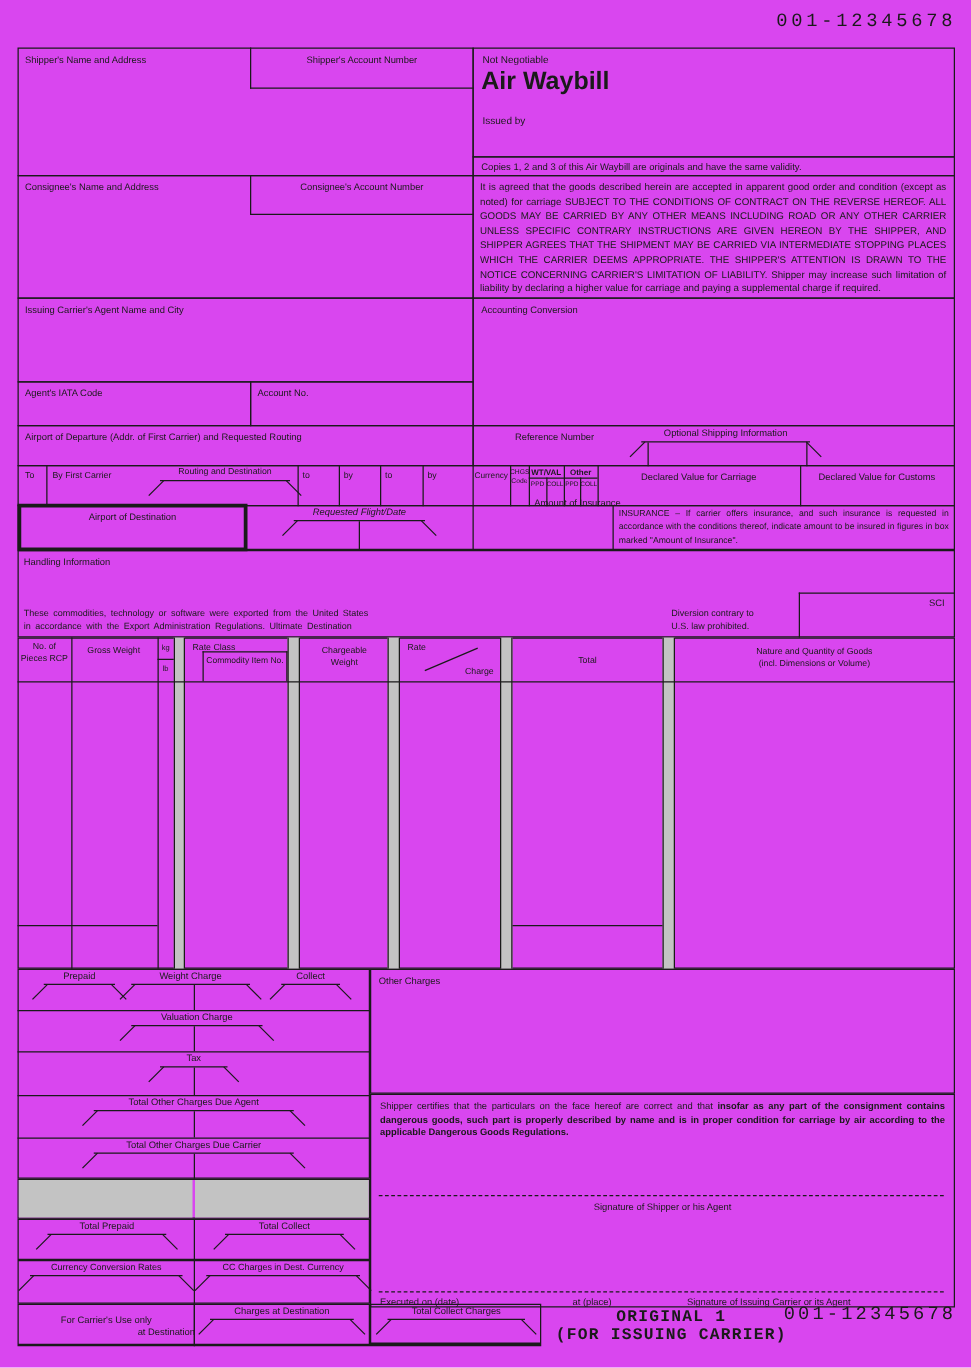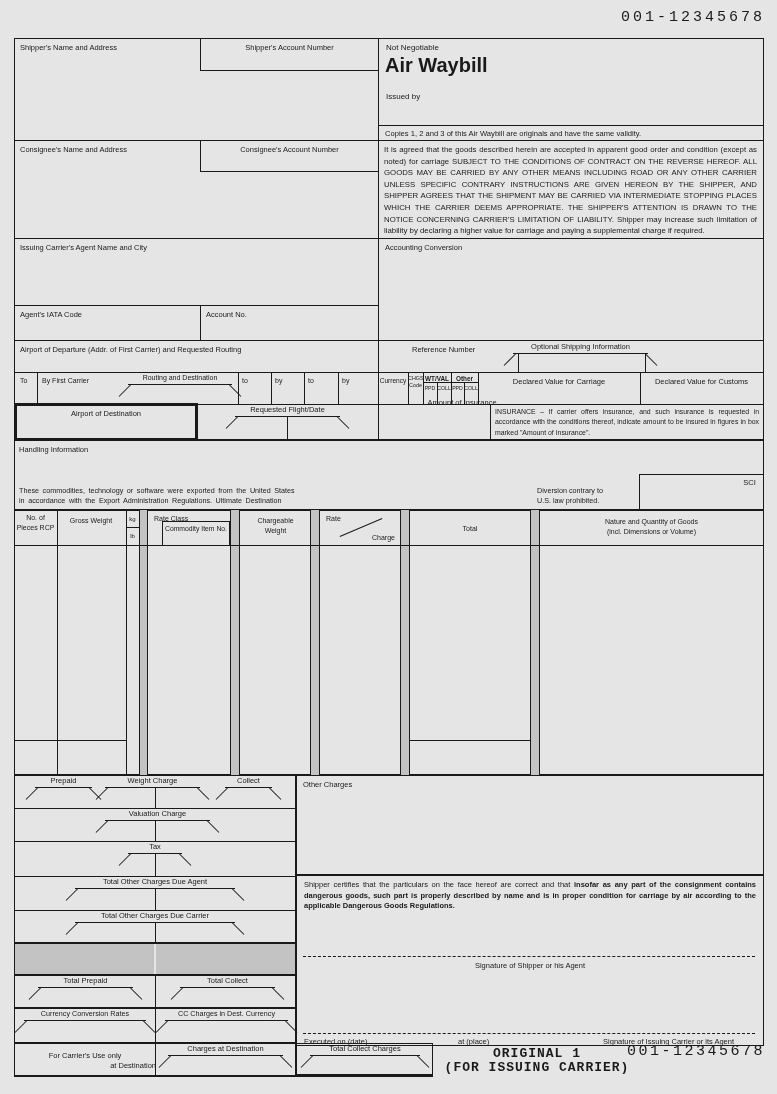--- a/index.html
+++ b/index.html
@@ -1,17 +1,17 @@
 <!DOCTYPE html>
 <html style="--ink: #1a1a1a; --gray: #c3c3c3;"><head>
 <meta charset="utf-8">
 <style>
   :root { --ink:#1a1a1a; --gray:#c3c3c3; }
   html,body { margin:0; padding:0; background:#fff; }
-  #form { position:relative; width:777px; height:1094px; background:#e5e5e5;
+  #form { position:relative; width:777px; height:1094px; background:#d946ef;
           font-family:"Liberation Sans","DejaVu Sans",sans-serif; color:var(--ink); overflow:hidden; }
   .box  { position:absolute; box-sizing:border-box; border:1px solid var(--ink); background:transparent; }
   .lbl  { position:absolute; font-size:7.5px; line-height:9px; white-space:nowrap; }
   .wrap { white-space:normal; }
   .ctr  { text-align:center; }
   .vl   { position:absolute; width:1px; background:var(--ink); }
   .hl   { position:absolute; height:1px; background:var(--ink); }
   .gray { position:absolute; background:var(--gray); border-left:1px solid var(--ink); border-right:1px solid var(--ink); box-sizing:border-box; }
   .grayc{ position:absolute; background:var(--gray); }
   .trap { position:absolute; height:13px; box-sizing:border-box; border-bottom:1px solid var(--ink);
@@ -116,21 +116,21 @@
   <div class="lbl ctr" style="left:451px;top:384px;width:13px;font-size:5.2px;">PPD</div>
   <div class="lbl ctr" style="left:464px;top:384px;width:14px;font-size:5.2px;">COLL</div>
   <div class="lbl ctr" style="left:478px;top:377px;width:162px;">Declared Value for Carriage</div>
   <div class="field" style="left:480px;top:388px;width:158px;height:15px;"></div>
   <div class="lbl ctr" style="left:640px;top:377px;width:123px;">Declared Value for Customs</div>
   <div class="field" style="left:642px;top:388px;width:119px;height:15px;"></div>
 
   <div class="box" style="left:14px;top:404px;width:750px;height:36px;"></div>
   <div class="box" style="left:14px;top:403px;width:184px;height:38px;border-width:3px;"></div>
   <div class="lbl ctr" style="left:18px;top:409px;width:176px;">Airport of Destination</div>
-  <div class="trap" style="left:235px;top:404px;width:105px;">Requested Flight/Date</div>
+  <div class="trap" style="left:235px;top:404px;width:105px;font-style:italic;">Requested Flight/Date</div>
   <div class="vl" style="left:287px;top:417px;height:23px;"></div>
   <div class="field" style="left:200px;top:419px;width:176px;height:19px;"></div>
   <div class="vl" style="left:378px;top:404px;height:36px;"></div>
   <div class="lbl ctr" style="left:380px;top:398px;width:108px;padding-left:28px;">Amount of Insurance</div>
   <div class="field" style="left:381px;top:420px;width:106px;height:18px;"></div>
   <div class="vl" style="left:490px;top:404px;height:36px;"></div>
   <div class="para" style="left:495px;top:407px;width:264px;font-size:6.9px;line-height:10.3px;">INSURANCE – If carrier offers insurance, and such insurance is requested in accordance with the conditions thereof, indicate amount to be insured in figures in box marked "Amount of Insurance".</div>
 
   <div class="box" style="left:14px;top:440px;width:750px;height:70px;"></div>
   <div class="lbl" style="left:19px;top:445px;">Handling Information</div>
@@ -219,21 +219,21 @@
   <div class="vl" style="left:155px;top:1008px;height:35px;"></div>
   <div class="trap" style="left:24px;top:1008px;width:122px;font-size:7.2px;">Currency Conversion Rates</div>
   <div class="trap" style="left:165px;top:1008px;width:123px;font-size:7.2px;">CC Charges in Dest. Currency</div>
   <div class="field" style="left:16px;top:1023px;width:137px;height:18px;"></div>
   <div class="field" style="left:157px;top:1023px;width:137px;height:18px;"></div>
 
   <div class="field" style="left:304px;top:975px;width:452px;height:55px;"></div>
   <div class="dash" style="left:303px;top:1033px;width:452px;"></div>
   <div class="lbl" style="left:304px;top:1037px;">Executed on (date)</div>
   <div class="lbl" style="left:458px;top:1037px;">at (place)</div>
-  <div class="lbl" style="left:476px;top:1037px;width:258px;text-align:right;">Signature of Issuing Carrier or its Agent</div>
+  <div class="lbl" style="left:486px;top:1037px;width:258px;text-align:center;">Signature of Issuing Carrier or its Agent</div>
 
   <div class="box" style="left:14px;top:1043px;width:142px;height:34px;border-bottom-width:2px;"></div>
   <div class="lbl ctr" style="left:14px;top:1051px;width:142px;">For Carrier's Use only</div>
   <div class="lbl ctr" style="left:14px;top:1061px;width:142px;text-align:right;">at Destination</div>
   <div class="box" style="left:155px;top:1043px;width:141px;height:34px;border-bottom-width:2px;"></div>
   <div class="trap" style="left:168px;top:1043px;width:115px;">Charges at Destination</div>
   <div class="field" style="left:157px;top:1058px;width:137px;height:17px;"></div>
   <div class="box" style="left:296px;top:1043px;width:137px;height:34px;border-bottom-width:3px;"></div>
   <div class="trap" style="left:310px;top:1043px;width:110px;">Total Collect Charges</div>
   <div class="field" style="left:298px;top:1058px;width:133px;height:16px;"></div>

